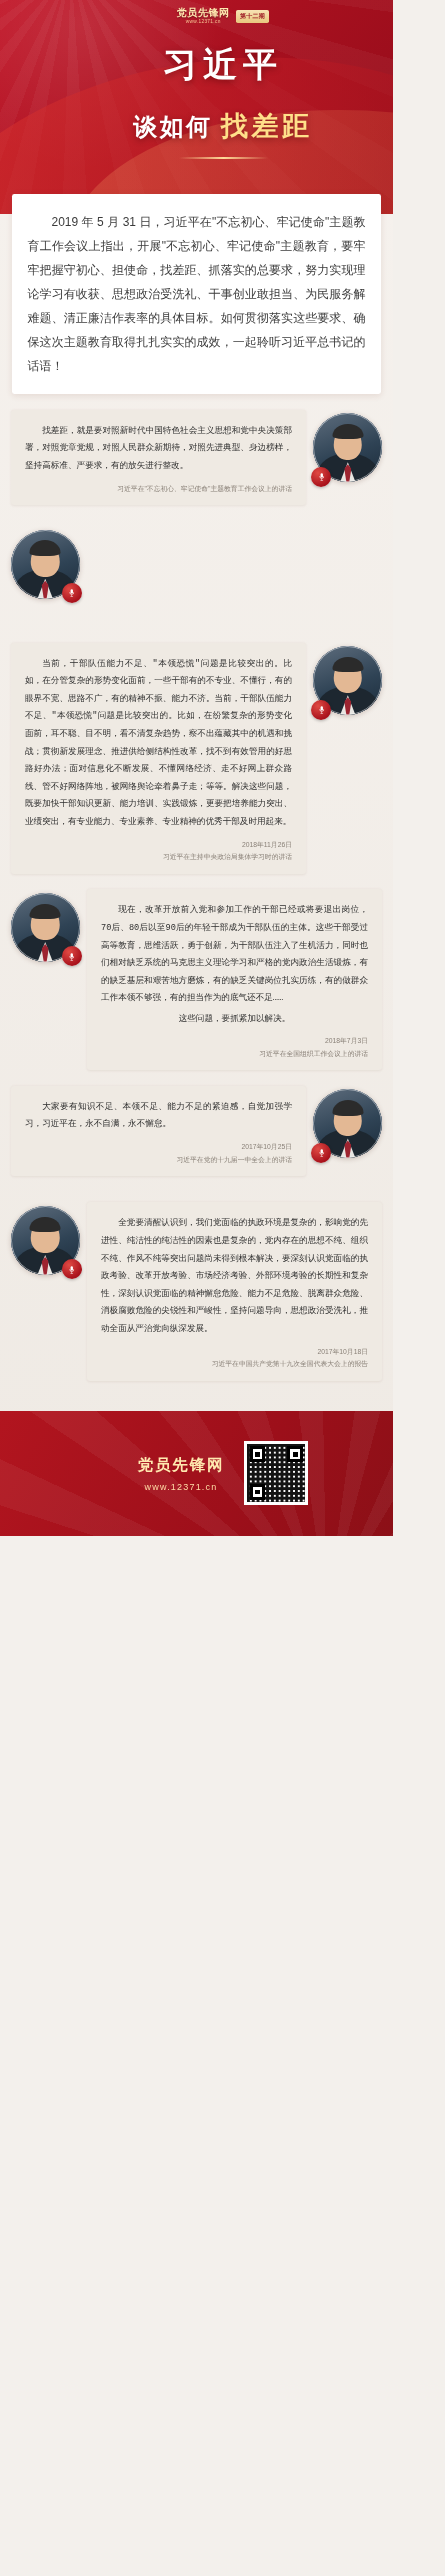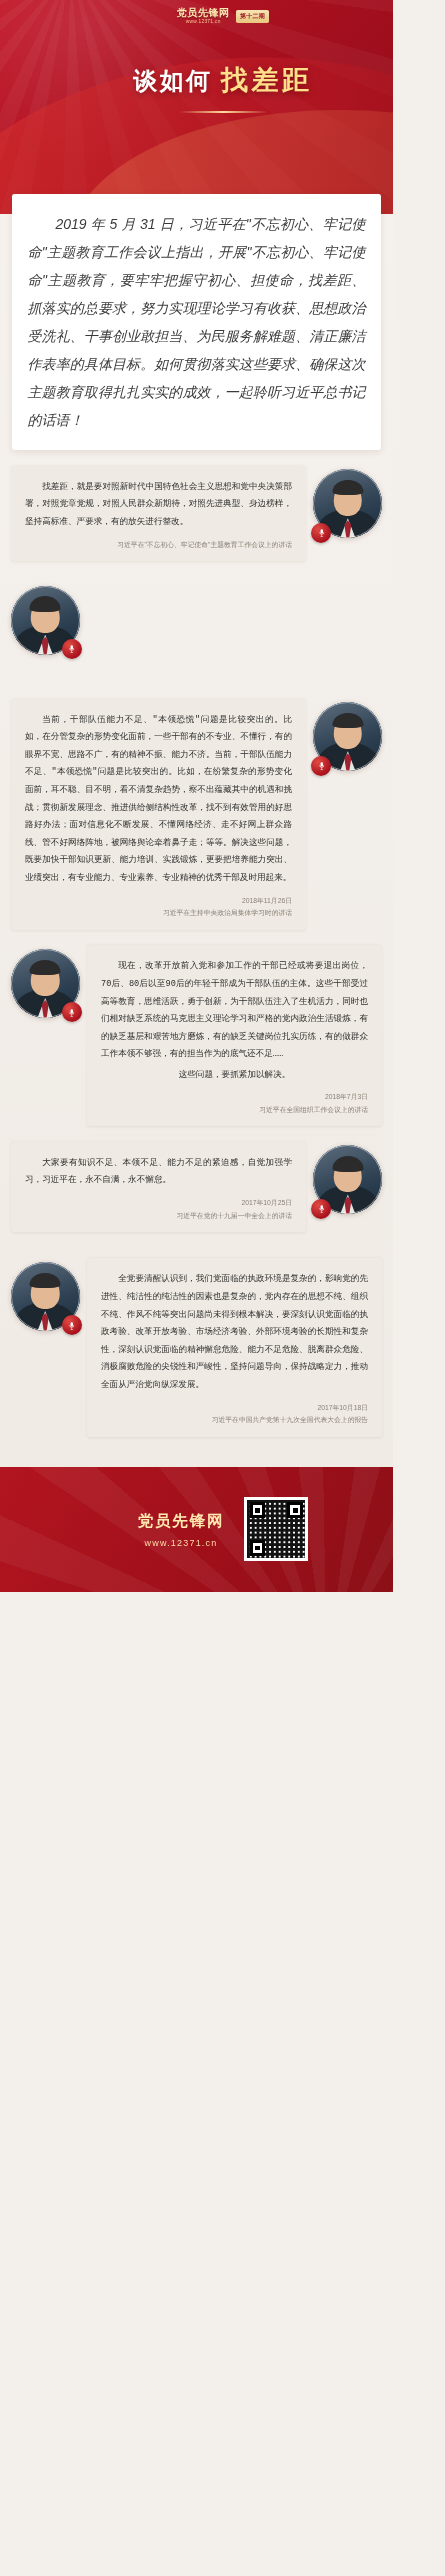--- a/index.html
+++ b/index.html
@@ -129,27 +129,26 @@
   .intro {
     position: relative;
     margin: -20px 12px 0;
     background: #ffffff;
     border-radius: 2.4px;
     box-shadow: 0 1.2px 6px rgba(120,60,40,.12);
     padding: 15.5px 15.5px 16.6px;
     z-index: 8;
   }
   .intro p {
-    font-size: 14px;
+    font-size: 12px;
     line-height: 2.0;
     color: #3b3b3b;
     text-align: justify;
     text-indent: 2em;
     font-family: "Liberation Sans", "DejaVu Sans", sans-serif;
-    font-style: italic;
   }
 
   
   .quotes { padding: 15.5px 0 6px; }
   .quote {
     position: relative;
     margin: 0 10.7px 15.5px;
     min-height: 101px;
   }
   .card {
@@ -346,20 +345,21 @@
 
     <div class="logo-bar">
       <div class="logo-main">
         <div class="logo-cn">党员先锋网</div>
         <div class="logo-url">www.12371.cn</div>
       </div>
       <div class="logo-badge">第十二期</div>
     </div>
 
     <div class="title-block">
+      <div class="title-main">习近平</div>
       <div class="title-sub">
         <span>谈如何</span>
         <span class="hl">找差距</span>
       </div>
       <div class="title-rule"></div>
     </div>
   </div>
 
   <div class="intro">
     <p>2019 年 5 月 31 日，习近平在"不忘初心、牢记使命"主题教育工作会议上指出，开展"不忘初心、牢记使命"主题教育，要牢牢把握守初心、担使命，找差距、抓落实的总要求，努力实现理论学习有收获、思想政治受洗礼、干事创业敢担当、为民服务解难题、清正廉洁作表率的具体目标。如何贯彻落实这些要求、确保这次主题教育取得扎扎实实的成效，一起聆听习近平总书记的话语！</p>
@@ -500,21 +500,21 @@
       </div>
       <div class="mic">
         <svg viewBox="0 0 24 24" fill="#fff">
             <rect x="9" y="3" width="6" height="11" rx="3"></rect>
             <path d="M6 11a6 6 0 0 0 12 0h-1.6a4.4 4.4 0 0 1-8.8 0z"></path>
             <rect x="11.2" y="18" width="1.6" height="3"></rect>
             <rect x="8.5" y="20.6" width="7" height="1.5" rx=".7"></rect>
           </svg>
       </div>
       <div class="card">
-        <p class="body">全党要清醒认识到，我们党面临的执政环境是复杂的，影响党的先进性、纯洁性的纯洁性的因素也是复杂的，党内存在的思想不纯、组织不纯、作风不纯等突出问题尚未得到根本解决，要深刻认识党面临的执政考验、改革开放考验、市场经济考验、外部环境考验的长期性和复杂性，深刻认识党面临的精神懈怠危险、能力不足危险、脱离群众危险、消极腐败危险的尖锐性和严峻性，坚持问题导向，保持战略定力，推动全面从严治党向纵深发展。</p>
+        <p class="body">全党要清醒认识到，我们党面临的执政环境是复杂的，影响党的先进性、纯洁性的纯洁性的因素也是复杂的，党内存在的思想不纯、组织不纯、作风不纯等突出问题尚未得到根本解决，要深刻认识党面临的执政考验、改革开放考验、市场经济考验、外部环境考验的长期性和复杂性，深刻认识党面临的精神懈怠危险、能力不足危险、脱离群众危险、消极腐败危险的尖锐性和严峻性，坚持问题导向，思想政治受洗礼，推动全面从严治党向纵深发展。</p>
         <div class="date">2017年10月18日</div>
         <div class="source">习近平在中国共产党第十九次全国代表大会上的报告</div>
       </div>
     </div>
 
   </div>
 
   <div class="footer">
     <div class="ray"></div>
     <div class="footer-brand">

